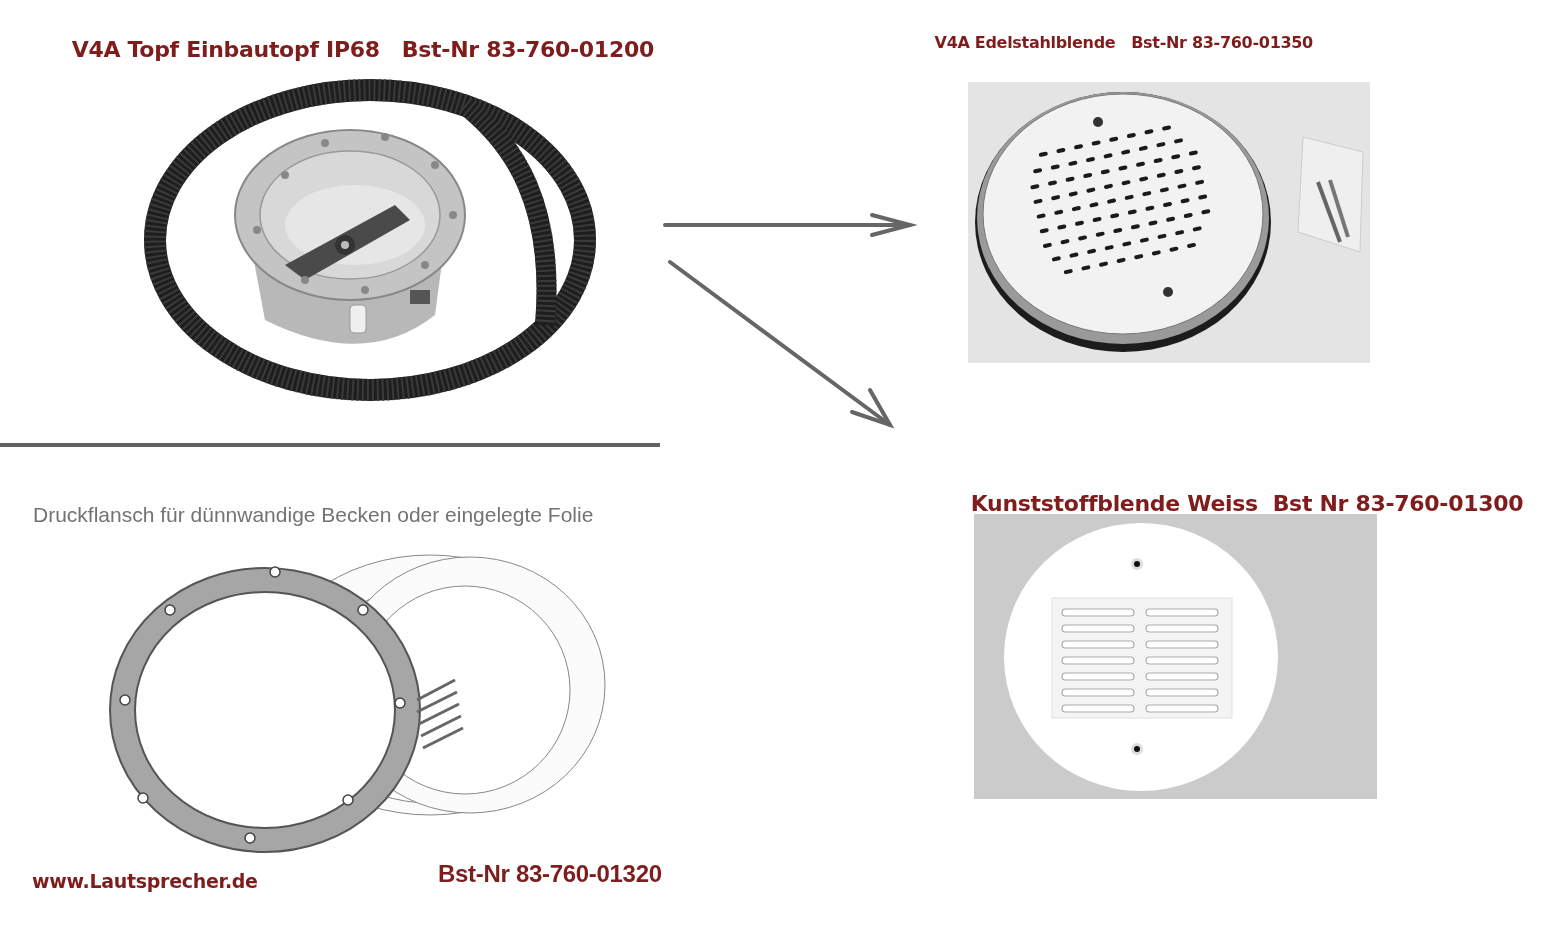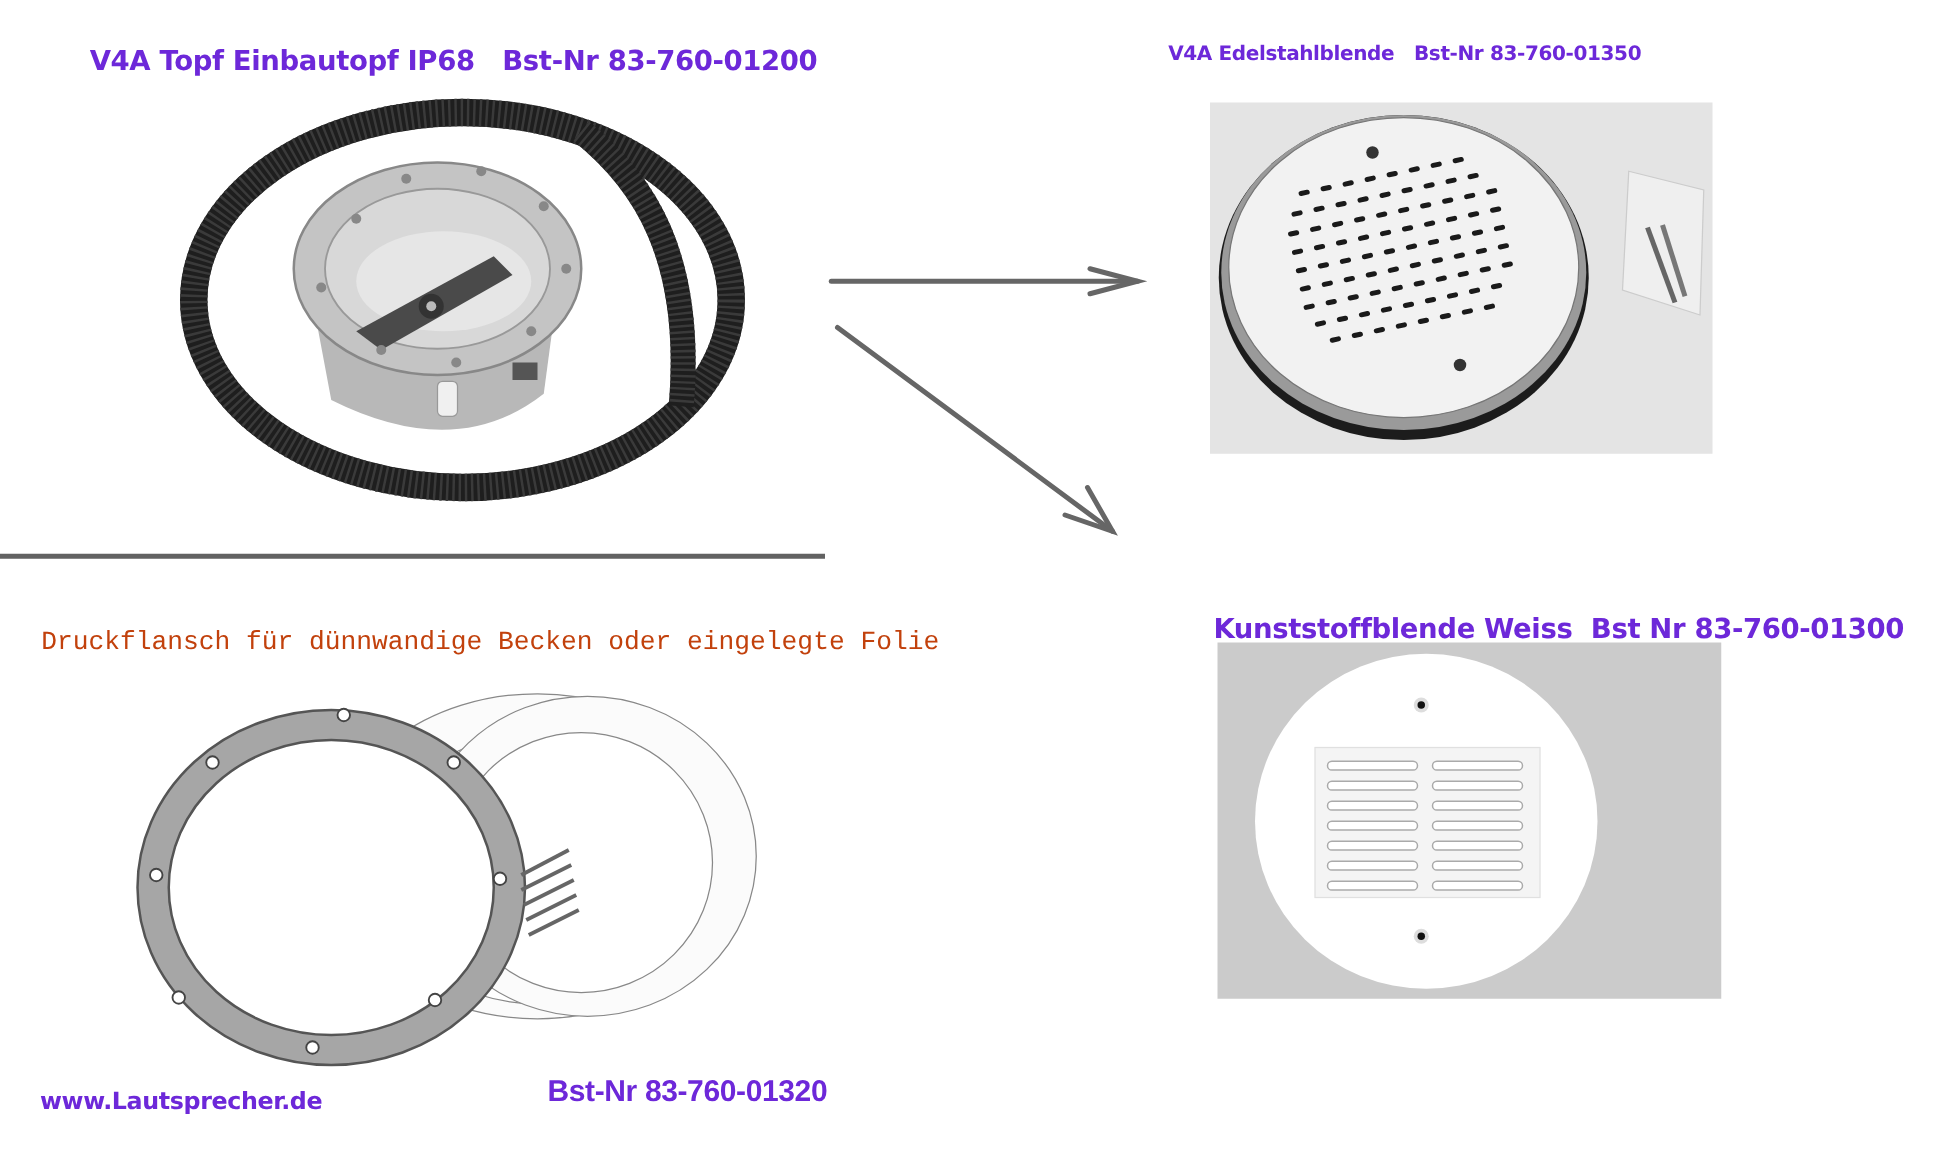--- a/index.html
+++ b/index.html
@@ -1,18 +1,18 @@
 <!DOCTYPE html>
 <html><head>
 <meta charset="utf-8">
 <style>
   html, body { margin:0; padding:0; background:#ffffff; }
   body { width:1548px; height:938px; position:relative; overflow:hidden; font-family:"Liberation Sans", sans-serif; }
-  .lbl { position:absolute; color:#6d28d9; font-weight:bold; font-family:"DejaVu Sans", sans-serif; white-space:pre; letter-spacing:-0.3px; }
-  .lbl-normal { position:absolute; color:#c2410c; font-family:Liberation Mono, monospace; white-space:pre; font-weight:normal; }
+  .lbl { position:absolute; color:#7f1d1d; font-weight:bold; font-family:"DejaVu Sans", sans-serif; white-space:pre; letter-spacing:-0.3px; }
+  .lbl-normal { position:absolute; color:#737373; font-family:Liberation Sans, sans-serif; white-space:pre; font-weight:normal; }
   .photo { position:absolute; overflow:hidden; }
   svg { display:block; }
 </style>
 </head>
 <body>
 
 <div class="lbl" style="left:57px; top:12px; font-size:22px;">
   <span>V4A Topf Einbautopf IP68</span>   <span>Bst-Nr 83-760-01200</span>
 </div>
 

